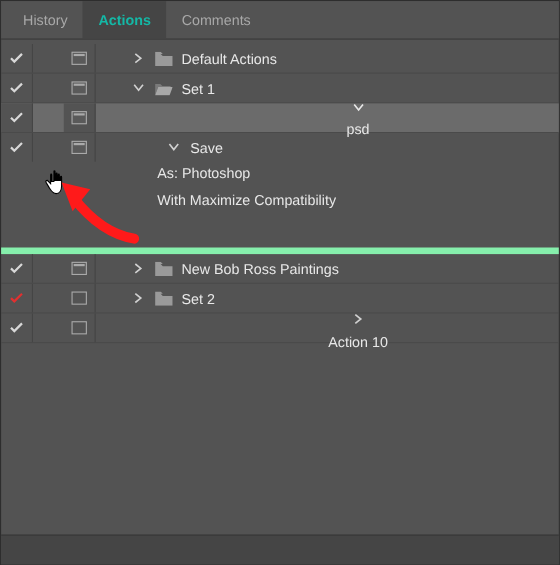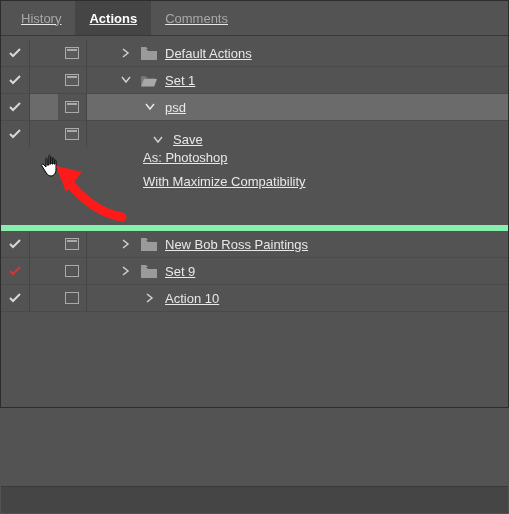--- a/index.html
+++ b/index.html
@@ -9,46 +9,45 @@
     height: 514px;
     background: #535353;
     font-family: "Segoe UI", Tahoma, sans-serif;
     font-size: 13px;
     color: #e8e8e8;
     overflow: hidden;
     position: relative;
   }
   .panel {
     width: 509px;
-    height: 408px;
+    height: 514px;
     background: #535353;
     border: 1px solid #2d2d2d;
     box-sizing: border-box;
-    text-decoration: underline;
   }
   
   .tabs {
     display: flex;
     align-items: stretch;
     height: 34px;
     background: #535353;
     border-bottom: 1px solid #383838;
     padding-left: 6px;
   }
   .tab {
     padding: 0 14px;
     display: flex;
     align-items: center;
     font-size: 13px;
     color: #a8a8a8;
     cursor: default;
   }
   .tab.active {
     background: #454545;
-    color: #ffffff;
+    color: #14b8a6;
     font-weight: 600;
   }
   
   .rows {
     padding-top: 4px;
   }
   .row {
     display: flex;
     align-items: center;
     height: 26px;
@@ -135,22 +134,22 @@
   .detail-line .col-dlg {
     height: 20px;
     border-right: 1px solid transparent;
   }
   .detail-text {
     color: #e8e8e8;
     line-height: 18px;
     padding-left: 4px;
   }
   
-  .ind1 { padding-left: 28px; }
-  .ind2 { padding-left: 36px; align-items: flex-end; }
+  .ind1 { padding-left: 28px; flex-direction: column; }
+  .ind2 { padding-left: 36px; }
   .ind4 { padding-left: 80px; }
   .details-block {
     border-bottom: 6px solid #86efac;
     padding-bottom: 6px;
   }
   
   .footer {
     position: absolute;
     left: 1px;
     right: 1px;
@@ -335,21 +334,21 @@
         <span class="arrow">
             <svg width="8" height="10" viewBox="0 0 8 10">
               <path d="M1 1 L6 5 L1 9" stroke="#d0d0d0" stroke-width="1.5" fill="none"></path>
             </svg>
           </span>
         <span class="folder">
             <svg width="16" height="13" viewBox="0 0 16 13">
               <path d="M0 2 L5 2 L7 4 L16 4 L16 13 L0 13 Z M0 2 L0 0 L5 0 L7 2" fill="#9a9a9a"></path>
             </svg>
           </span>
-        <span class="label">Set 9</span>
+        <span class="label">Set 2</span>
       </div>
     </div>
 
 
     <div class="row">
       <div class="col-check">
           <svg class="check" viewBox="0 0 12 12">
             <path d="M1 6 L4 9 L11 2" stroke="#d8d8d8" stroke-width="2" fill="none"></path>
           </svg>
         </div>

